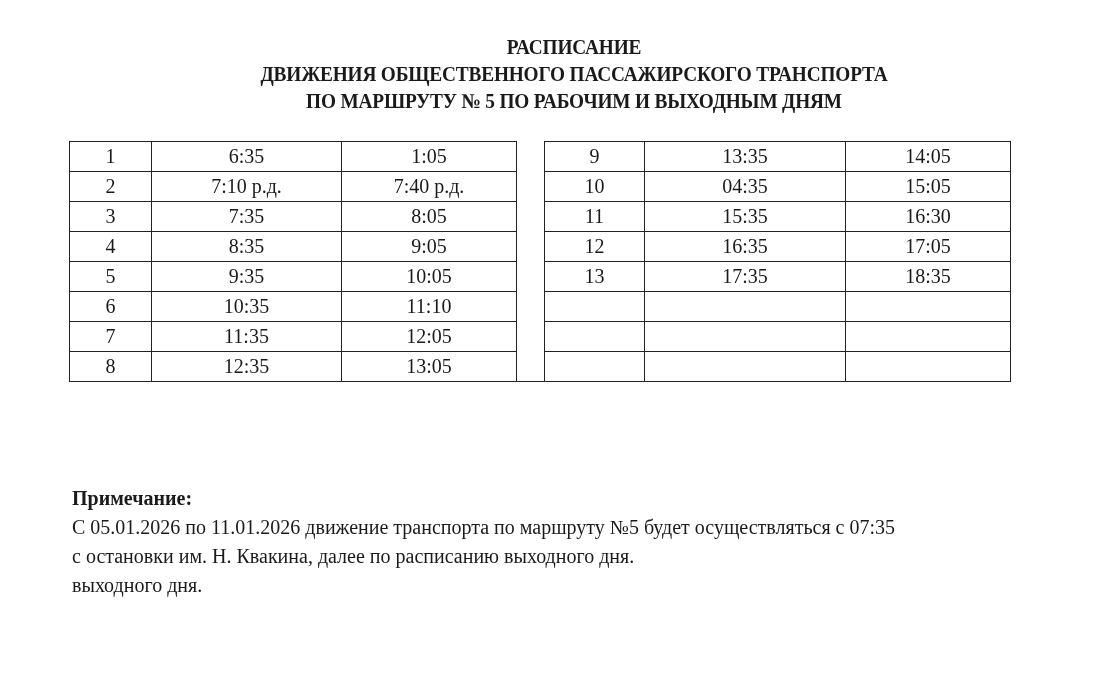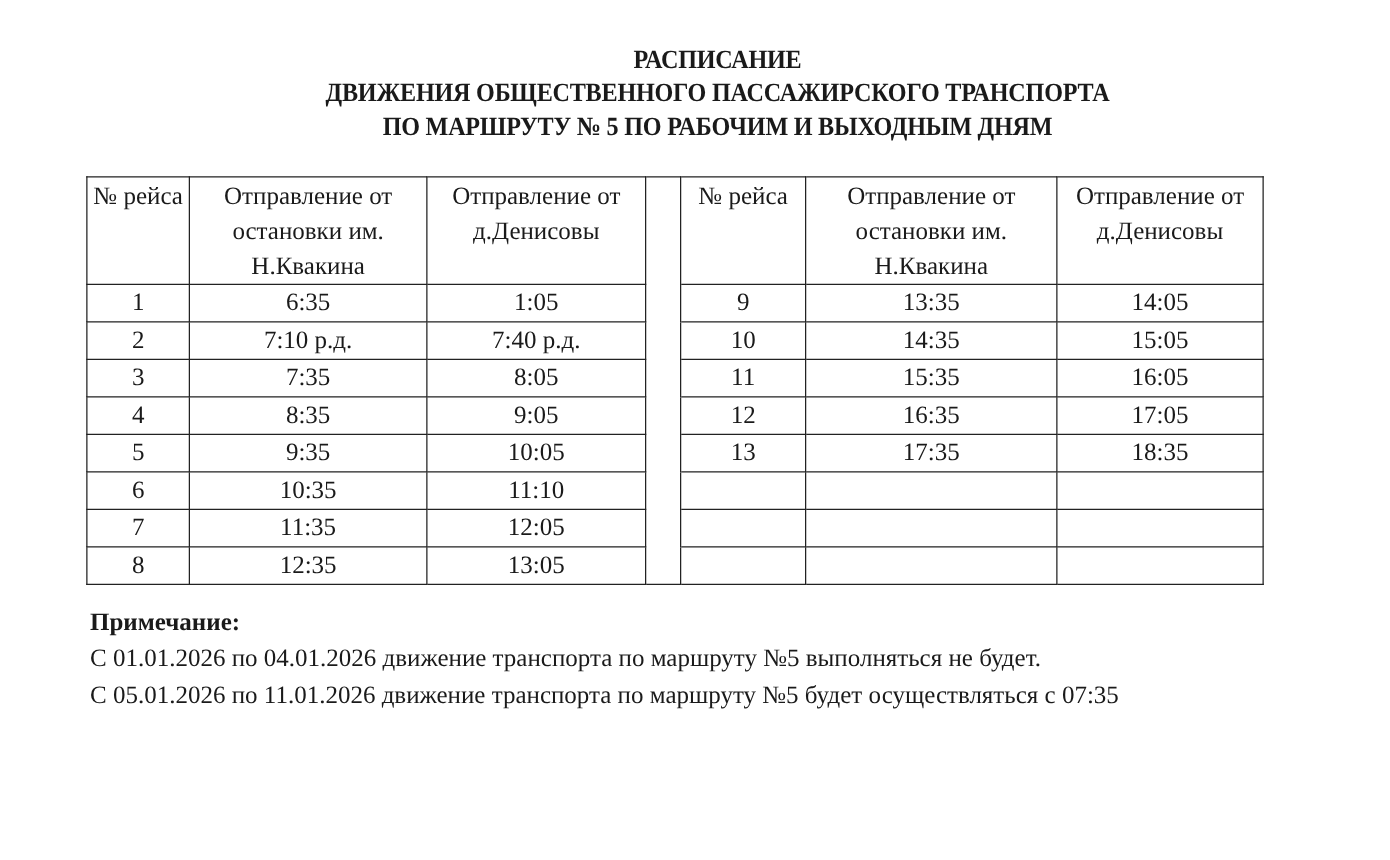--- a/index.html
+++ b/index.html
@@ -49,55 +49,46 @@
   <colgroup>
     <col style="width:82px">
       <col style="width:190px">
       <col style="width:175px">
     <col style="width:28px">
     <col style="width:100px">
       <col style="width:201px">
       <col style="width:165px">
   </colgroup>
   <tbody>
-      <tr class="head">
-    <th>№ рейса</th>
-    <th>Отправление от остановки им. Н.Квакина</th>
-    <th>Отправление от д.Денисовы</th>
-    <th class="gap"></th>
-    <th>№ рейса</th>
-    <th>Отправление от остановки им. Н.Квакина</th>
-    <th>Отправление от д.Денисовы</th>
-  </tr>
   <tr>
     <td>1</td>
     <td>6:35</td>
     <td>1:05</td>
     <td class="gap"></td>
     <td>9</td>
     <td>13:35</td>
     <td>14:05</td>
   </tr>
   <tr>
     <td>2</td>
     <td>7:10 р.д.</td>
     <td>7:40 р.д.</td>
     <td class="gap"></td>
     <td>10</td>
-    <td>14:35</td>
+    <td>04:35</td>
     <td>15:05</td>
   </tr>
   <tr>
     <td>3</td>
     <td>7:35</td>
     <td>8:05</td>
     <td class="gap"></td>
     <td>11</td>
     <td>15:35</td>
-    <td>16:05</td>
+    <td>16:30</td>
   </tr>
   <tr>
     <td>4</td>
     <td>8:35</td>
     <td>9:05</td>
     <td class="gap"></td>
     <td>12</td>
     <td>16:35</td>
     <td>17:05</td>
   </tr>
@@ -135,15 +126,16 @@
     <td class="gap"></td>
     <td></td>
     <td></td>
     <td></td>
   </tr>
 </tbody>
   </table>
 
 <div class="notes">
   <p class="nhead">Примечание:</p>
-  <p>С 01.01.2026 по 04.01.2026 движение транспорта по маршруту №5 выполняться не будет.</p>
   <p>С 05.01.2026 по 11.01.2026 движение транспорта по маршруту №5 будет осуществляться с 07:35</p>
+  <p>с остановки им. Н. Квакина, далее по расписанию выходного дня.</p>
+  <p>выходного дня.</p>
 </div>
 
 </body></html>

